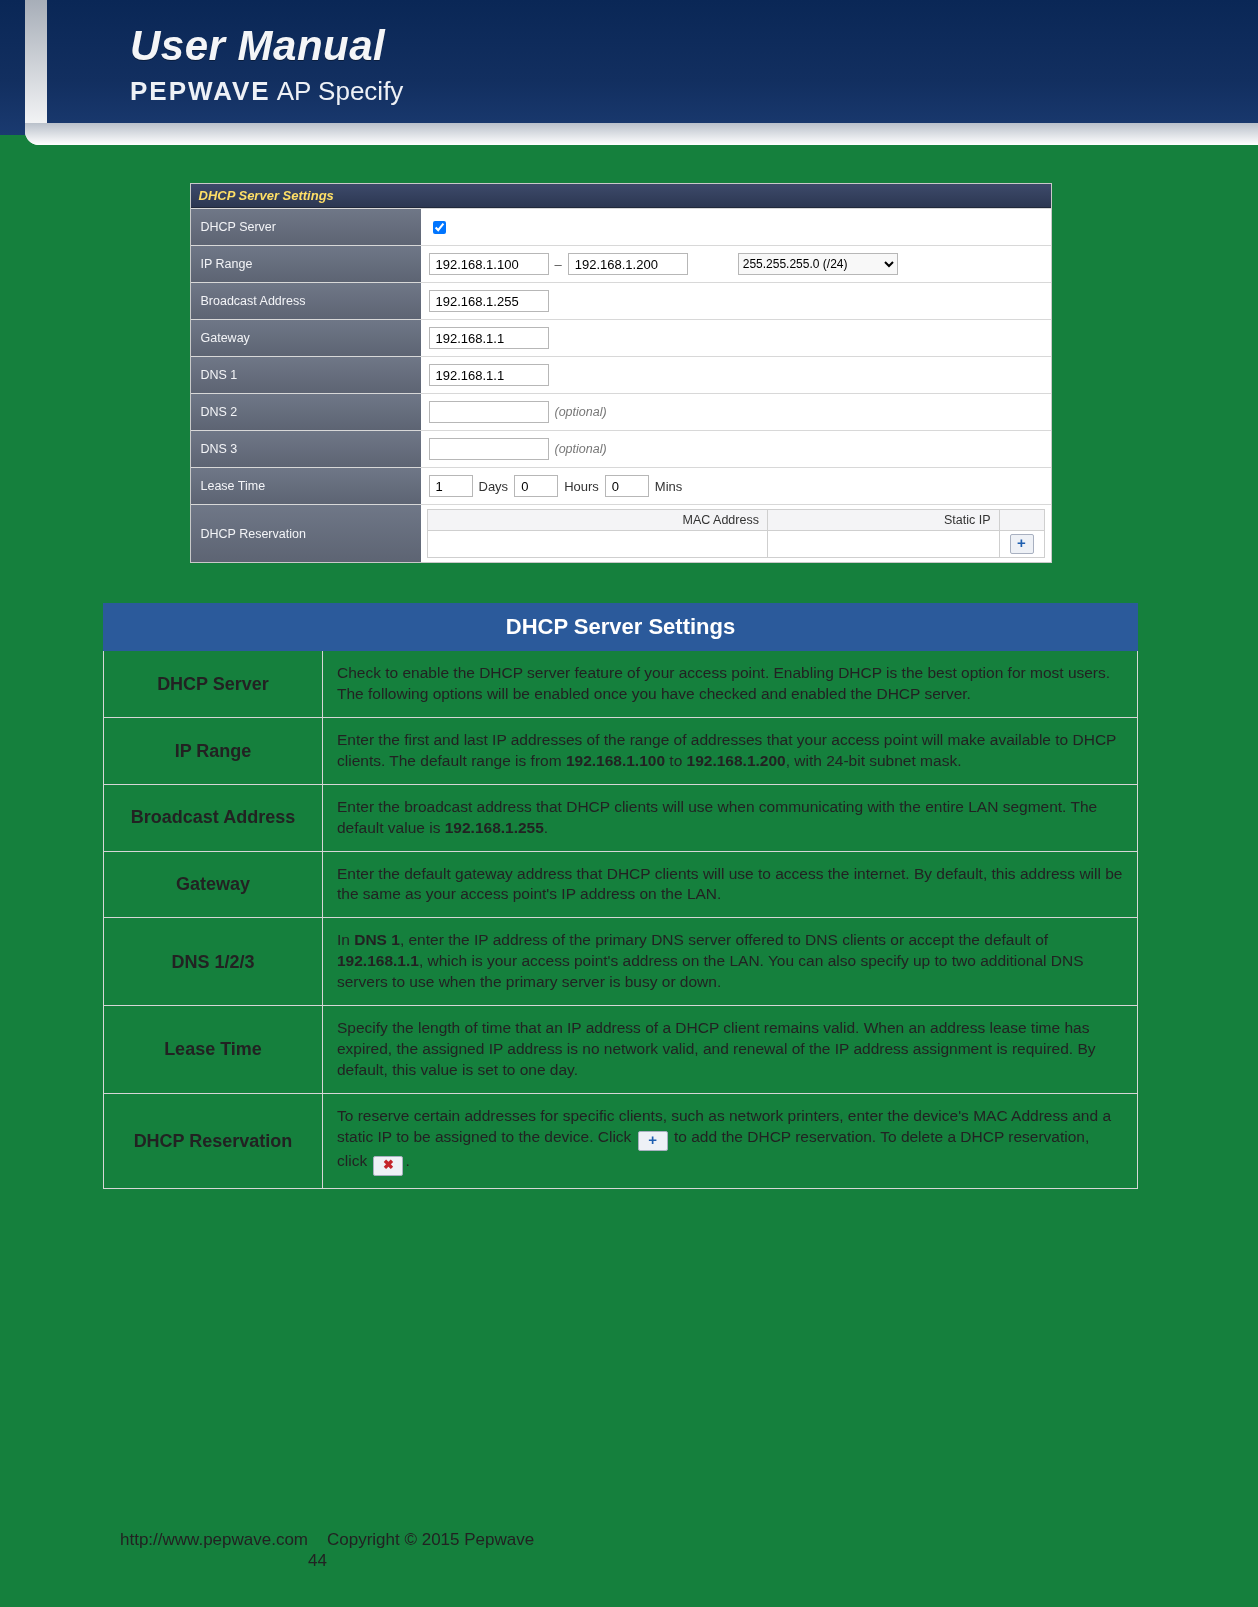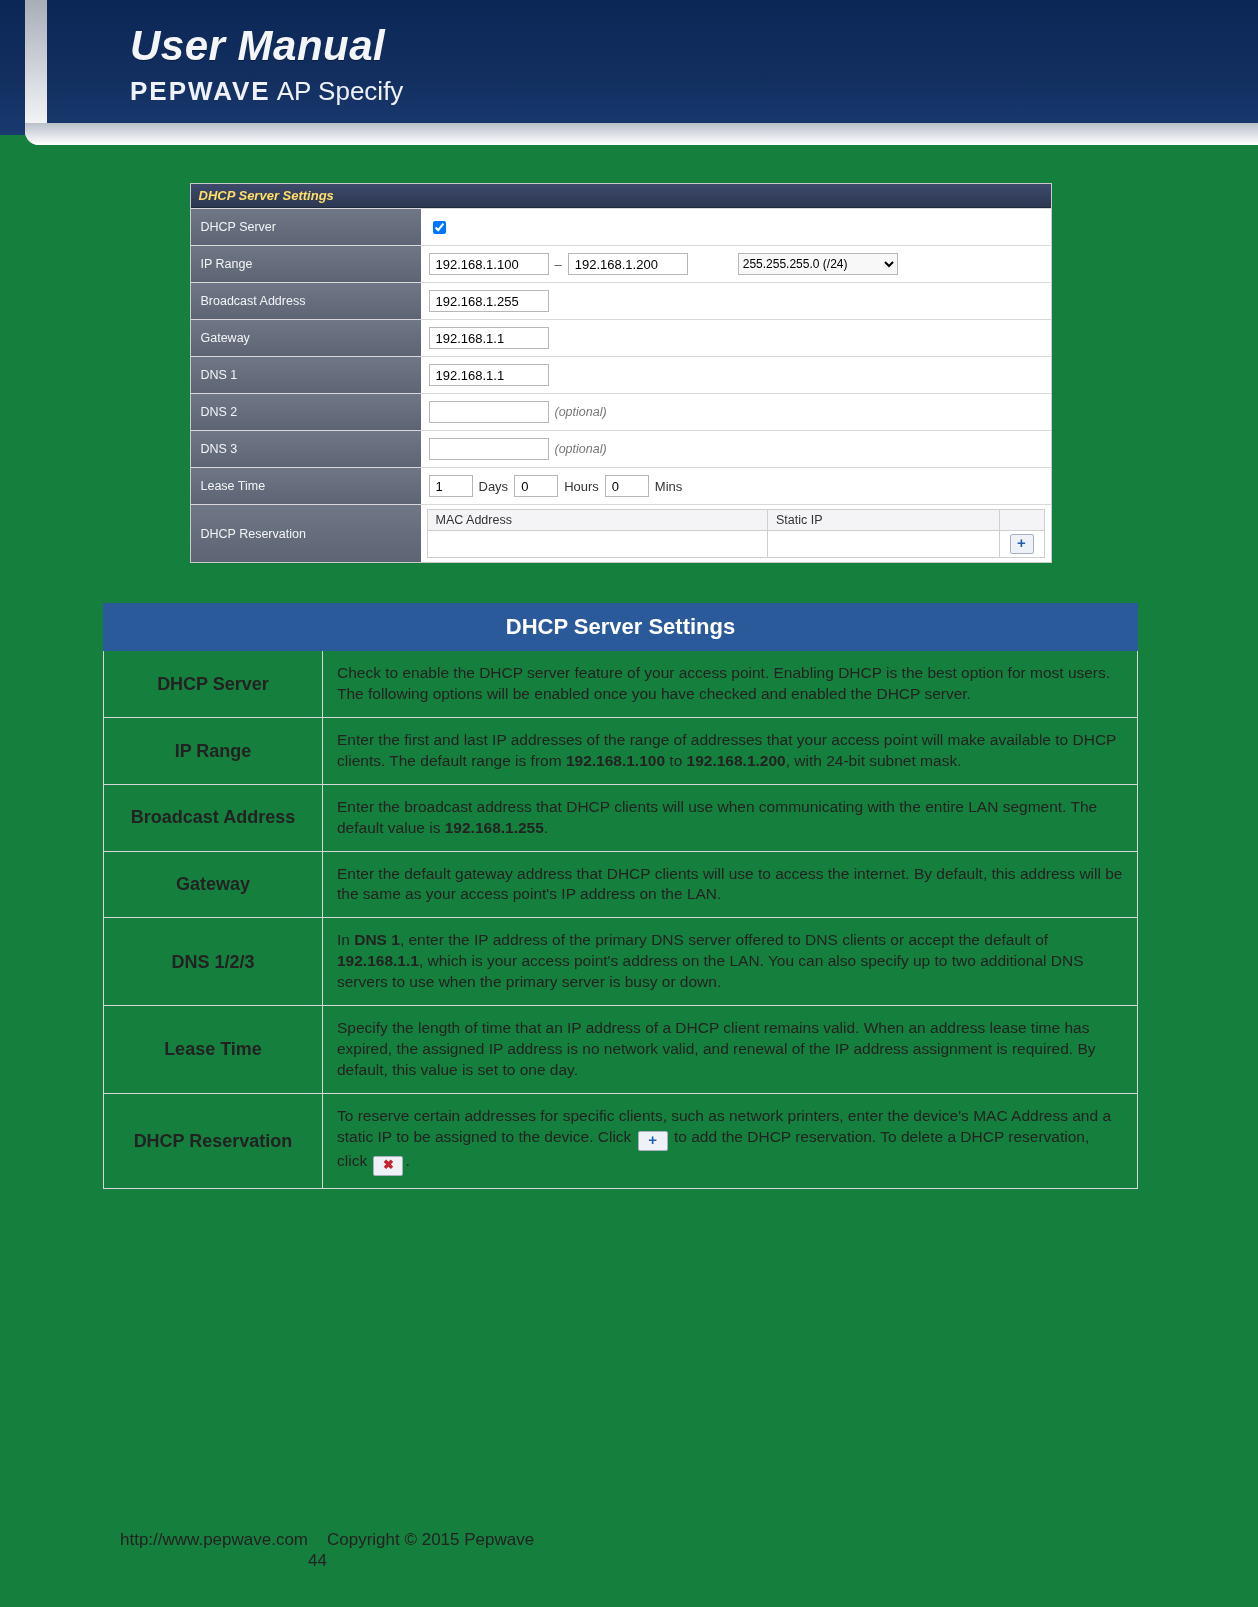--- a/index.html
+++ b/index.html
@@ -156,21 +156,21 @@
     padding: 4px 6px;
   }
   .res-table {
     width: 100%;
     border-collapse: collapse;
   }
   .res-table th, .res-table td {
     border: 1px solid #cfcfcf;
     padding: 3px 8px;
     font-size: 12.5px;
-    text-align: left;
+    text-align: right;
     background: #fff;
   }
   .res-table th {
     background: #f4f4f6;
     color: #333;
     font-weight: 400;
   }
   .res-add-cell {
     width: 28px;
     text-align: center !important;

